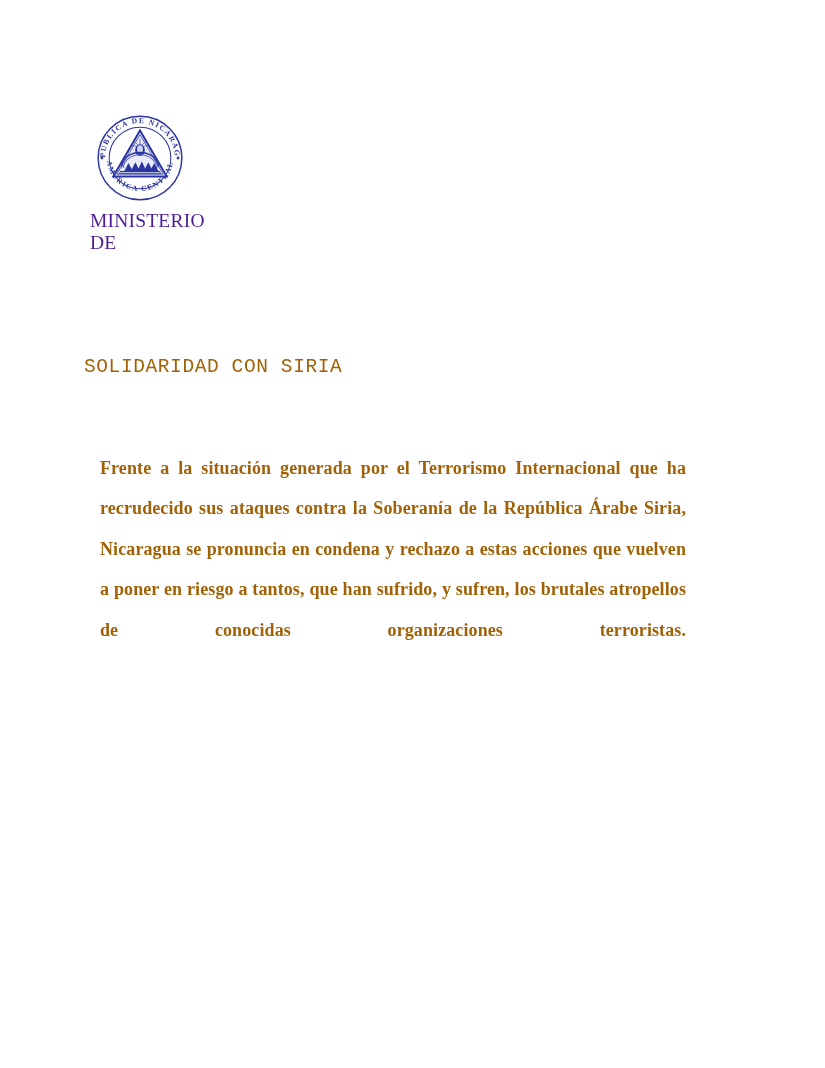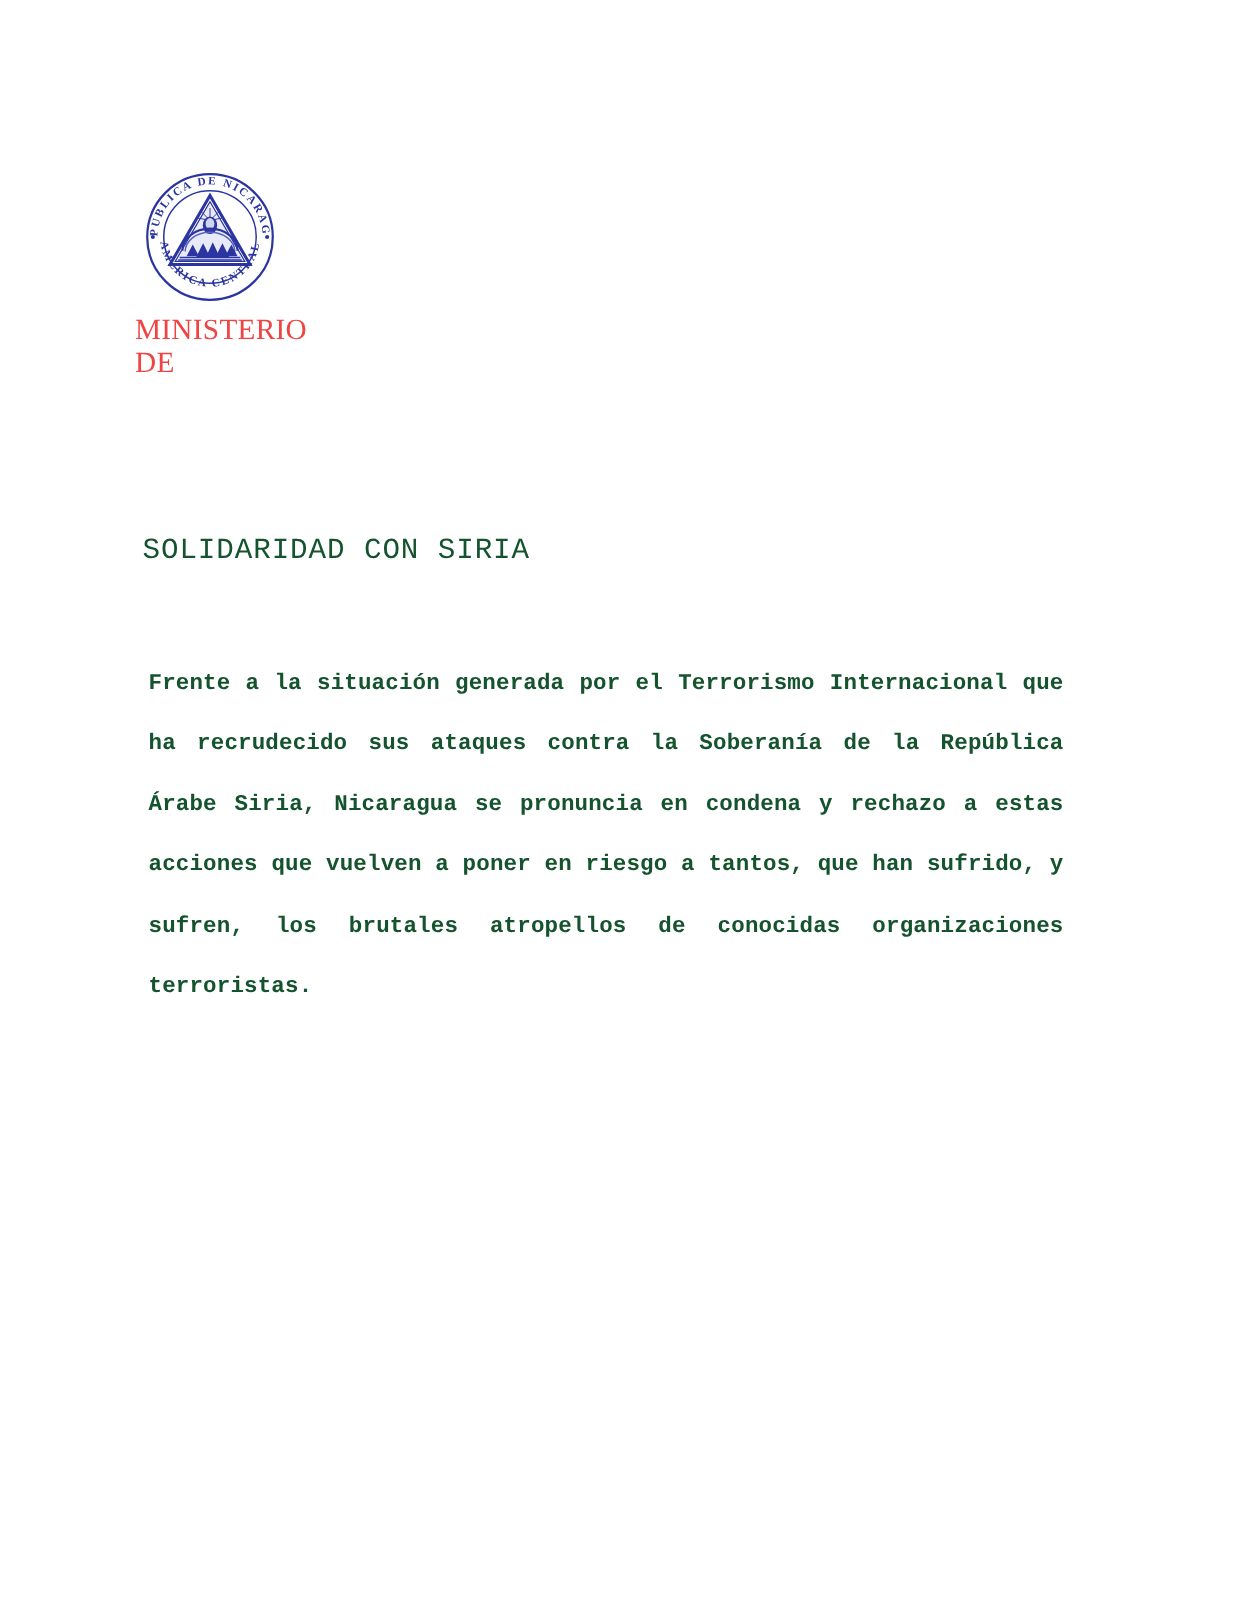--- a/index.html
+++ b/index.html
@@ -36,65 +36,66 @@
     position: relative;
   }
   .emblem-svg {
     display: block;
     width: 92px;
     height: 92px;
   }
 
   .ministry-block {
     margin-top: 6px;
-    color: #ef4444;
+    color: #4c1d95;
     font-family: "Liberation Serif", "DejaVu Serif", serif;
   }
   .ministry-line {
     font-size: 19.5px;
     line-height: 21.5px;
     letter-spacing: 0.2px;
     white-space: nowrap;
   }
   .ministry-city {
     font-size: 18px;
     line-height: 22px;
     letter-spacing: 0.1px;
     white-space: nowrap;
   }
 
   
   .doc-body {
     position: absolute;
-    left: 95px;
+    left: 84px;
     top: 352px;
     width: 618px;
     font-family: "Liberation Mono", "DejaVu Sans Mono", monospace;
-    color: #14532d;
+    color: #a16207;
   }
 
   .doc-title {
     font-size: 19.5px;
     line-height: 30px;
     font-weight: 400;
     letter-spacing: 0.6px;
     white-space: pre;
     margin: 0;
   }
 
   .para {
-    font-size: 15px;
+    font-size: 18px;
     line-height: 40.4px;
     font-weight: 700;
     text-align: justify;
     text-justify: inter-word;
-    margin: 4px;
+    margin: 16px;
     letter-spacing: 0.1px;
     -webkit-hyphens: none;
     hyphens: none;
+    font-family: Liberation Serif, serif;
   }
   .para::after {
     content: "";
     display: inline-block;
     width: 100%;
   }
 
   .gap-title-to-body { height: 50px; }
   .gap-para { height: 40px; }
 

